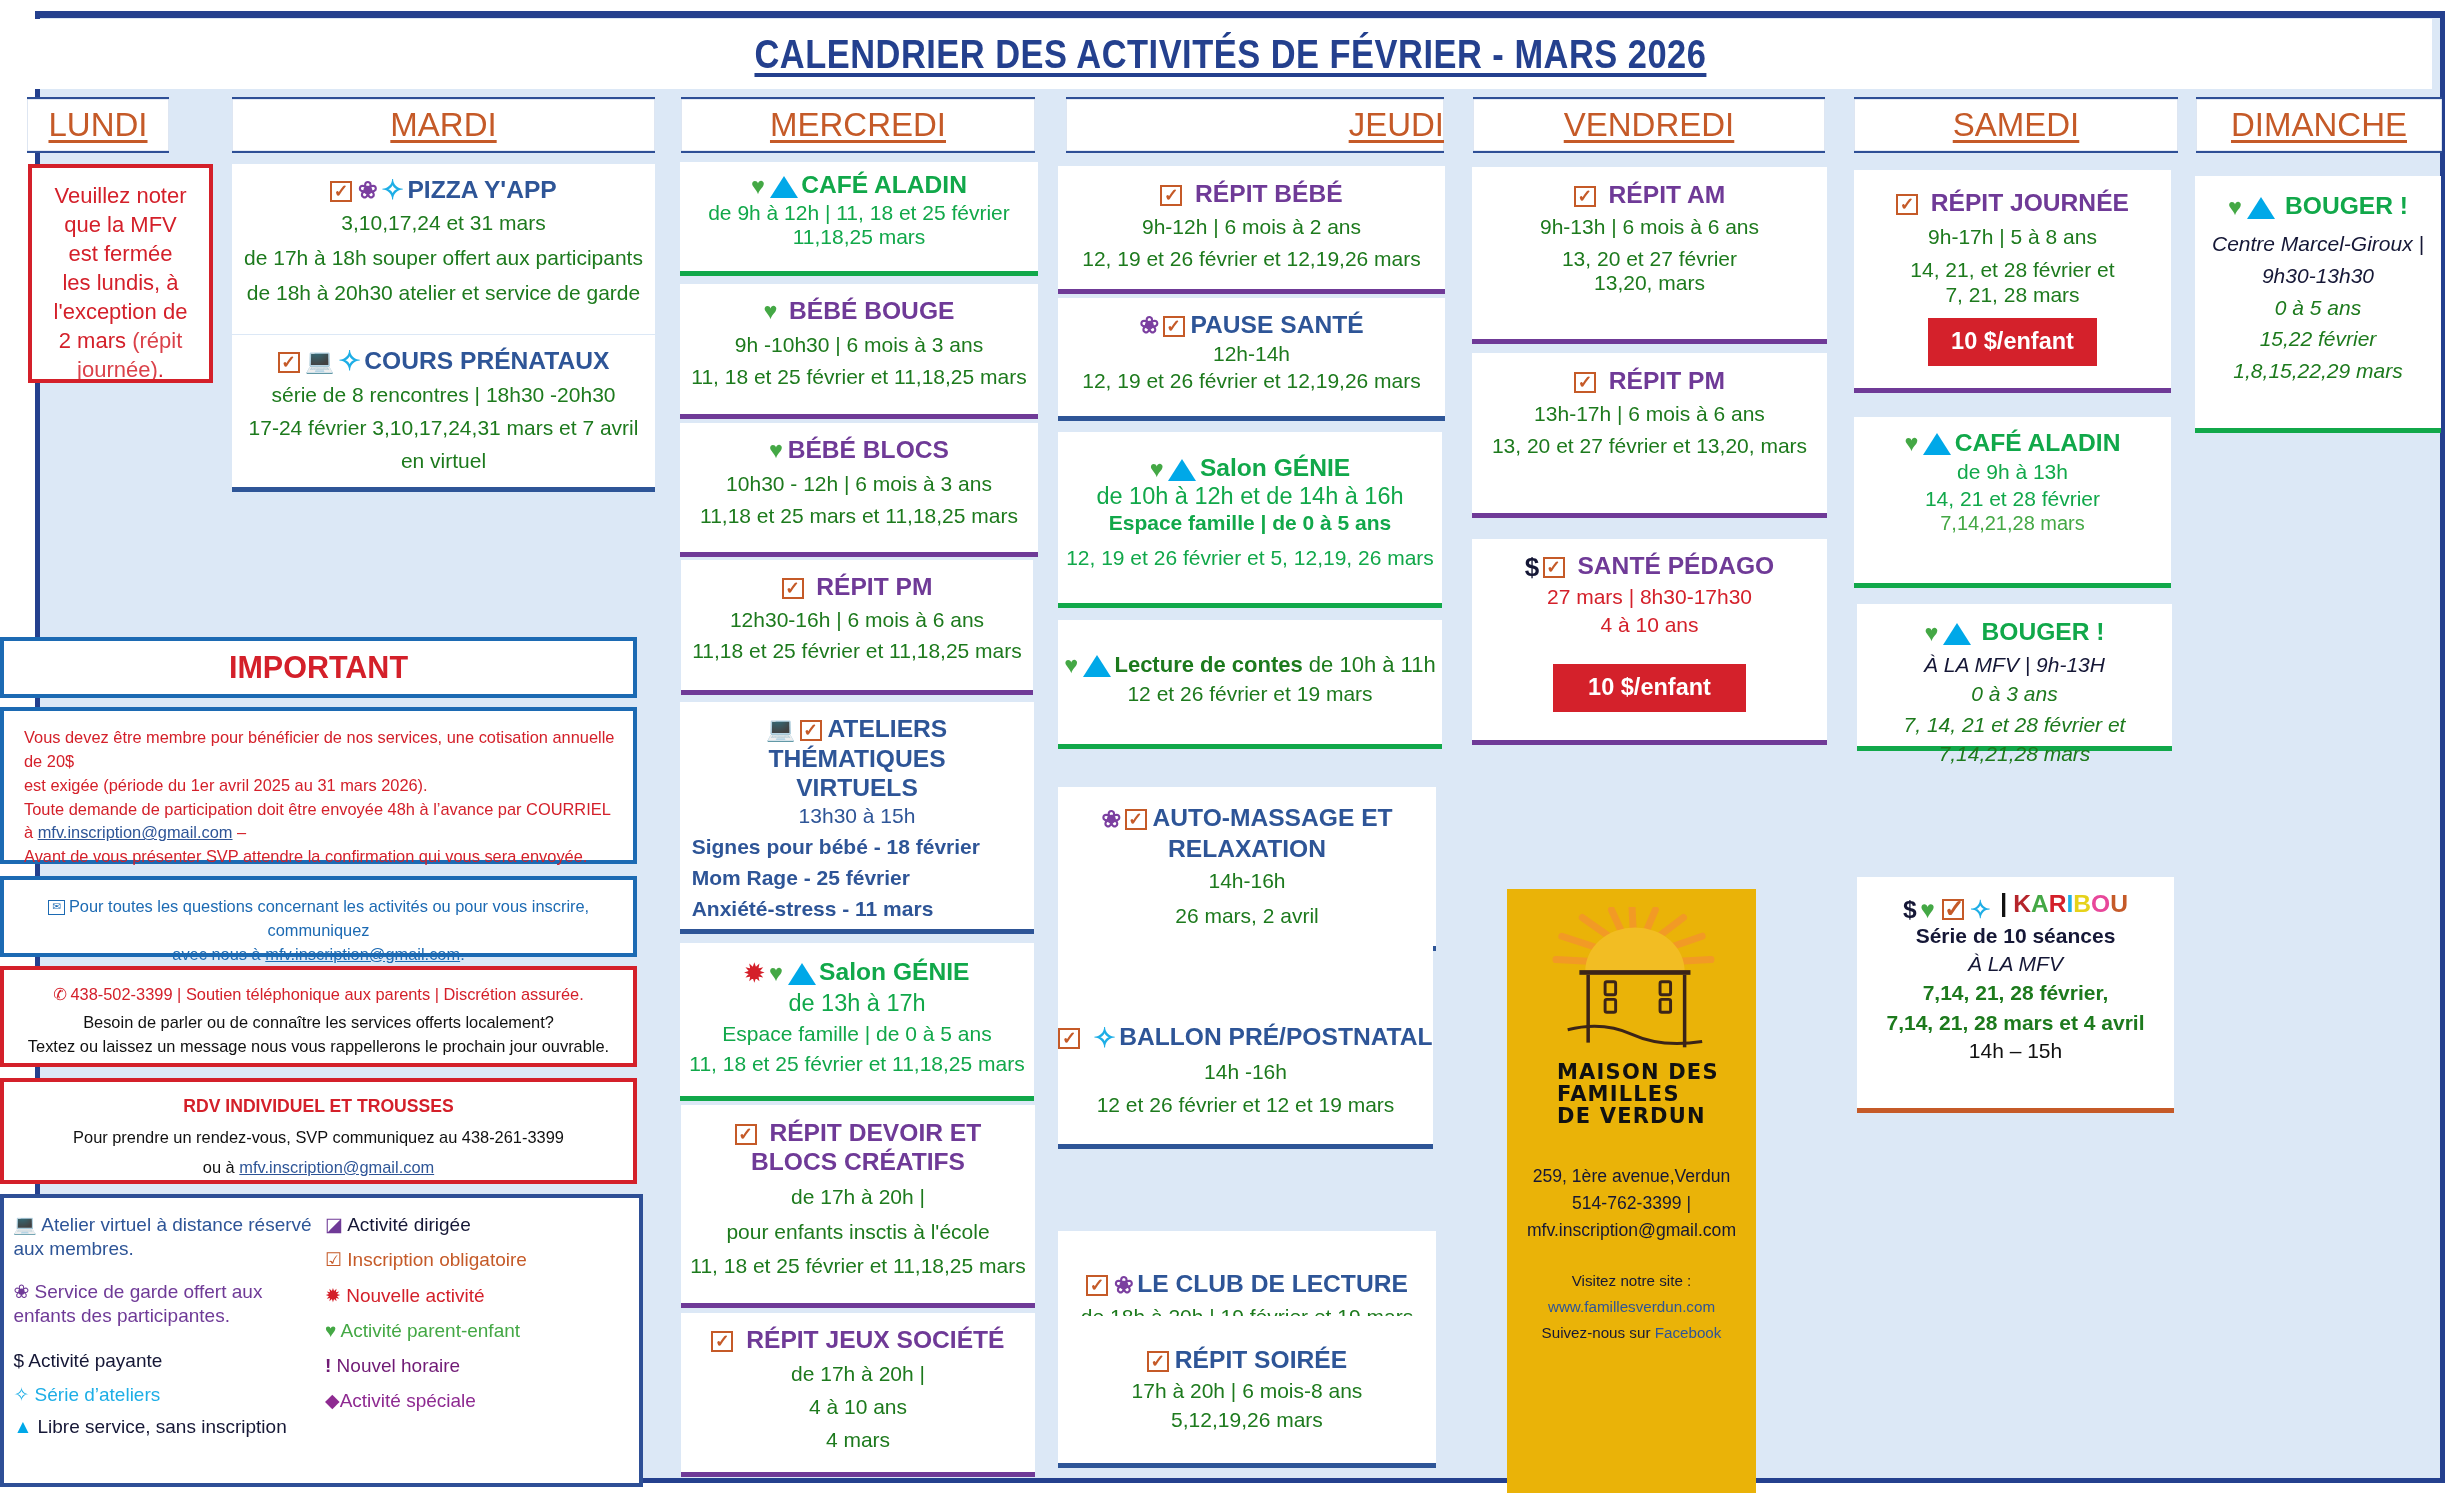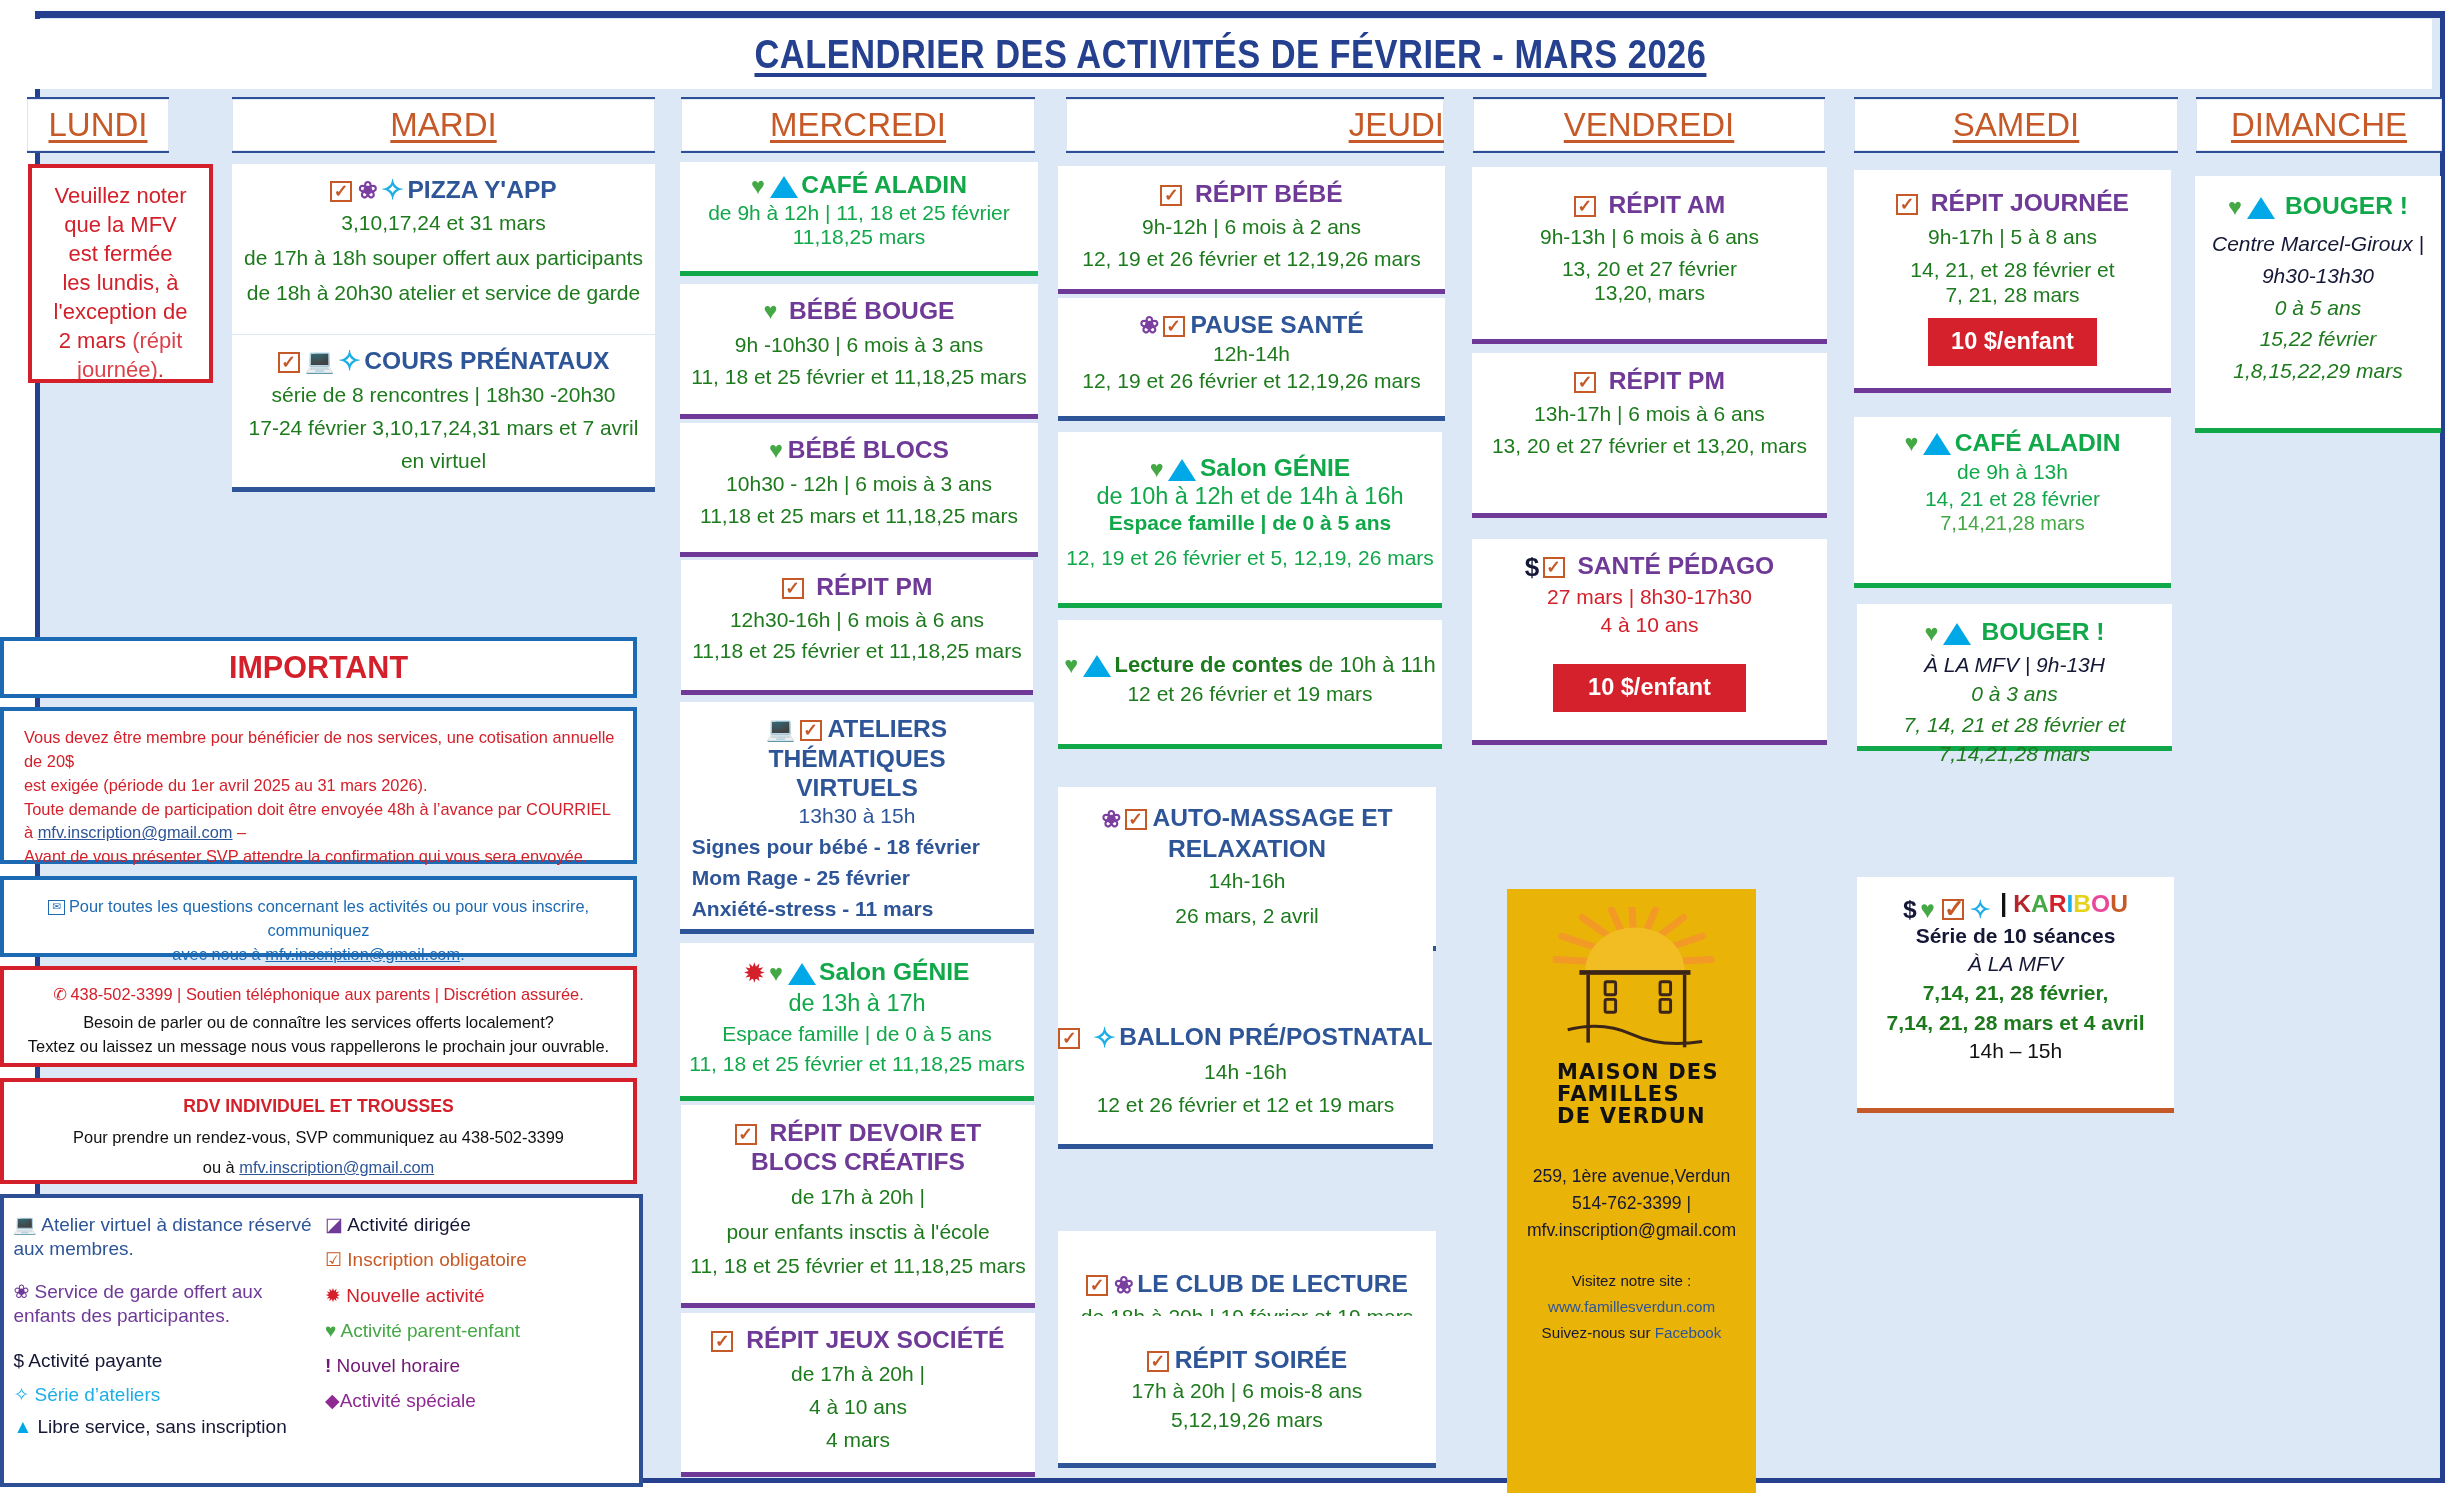--- a/index.html
+++ b/index.html
@@ -181,21 +181,21 @@
 <div class="card bb-blue" style="left:1058px;top:1231px;width:378px;height:104px;padding-top:38px;">
   <div class="line t navy"><span class="chk">✓</span><span class="flower">❀</span><span>LE CLUB DE LECTURE</span></div>
   <div class="line green s" style="margin-top:5.9px">de 18h à 20h  | 19 février et 19 mars</div>
 </div>
 <div class="card bb-blue" style="left:1058px;top:1316px;width:378px;height:152px;padding-top:29px;">
   <div class="line t navy"><span class="chk">✓</span><span>RÉPIT SOIRÉE</span></div>
   <div class="line green s" style="margin-top:4.7px">17h à 20h  | 6 mois-8 ans</div>
   <div class="line green s" style="margin-top:4.7px">5,12,19,26 mars</div>
 </div>
 
-<div class="card bb-purple" style="left:1472px;top:167px;width:355px;height:177px;padding-top:23px;">
+<div class="card bb-purple" style="left:1472px;top:167px;width:355px;height:177px;padding-top:13px;">
   <div class="line t purple"><span class="chk">✓</span> <span>RÉPIT AM</span></div>
   <div class="line green s" style="margin-top:5.9px">9h-13h | 6 mois à 6 ans</div>
   <div class="line green s" style="margin-top:7px">13, 20 et 27 février</div>
   <div class="line green s">13,20, mars</div>
 </div>
 <div class="card bb-purple" style="left:1472px;top:353px;width:355px;height:165px;padding-top:13px;">
   <div class="line t purple"><span class="chk">✓</span> <span>RÉPIT PM</span></div>
   <div class="line green s" style="margin-top:7px">13h-17h | 6 mois à 6 ans</div>
   <div class="line green s" style="margin-top:7px">13, 20 et 27 février et 13,20, mars</div>
 </div>
@@ -299,21 +299,21 @@
   <div class="small"><span style="display:inline-block;width:17.6px;height:15.2px;border:1.8px solid #1c6ab3;box-sizing:border-box;vertical-align:middle;margin-right:3.5px;font-size:10.6px;line-height:10.6px;">✉</span><span>Pour toutes les questions concernant les activités ou pour vous inscrire, communiquez</span></div>
   <div class="small"><span>avec nous à </span><span class="link" style="color:#1c6ab3">mfv.inscription@gmail.com</span><span>.</span></div>
 </div>
 <div class="infobox redbox" style="top:966px;width:637px;height:101px;padding-top:13px;">
   <div class="small red"><span style="margin-right:3.5px">✆</span><span>438-502-3399 | Soutien téléphonique aux parents | Discrétion assurée.</span></div>
   <div class="small" style="color:#111;margin-top:4.7px">Besoin de parler ou de connaître les services offerts localement?</div>
   <div class="small" style="color:#111">Textez ou laissez un message nous vous rappellerons le prochain jour ouvrable.</div>
 </div>
 <div class="infobox redbox" style="top:1078px;width:637px;height:106px;padding-top:11.7px;">
   <div class="small red" style="font-weight:bold;font-size:17.6px;">RDV INDIVIDUEL ET TROUSSES</div>
-  <div class="small" style="color:#111;margin-top:7px">Pour prendre un rendez-vous, SVP communiquez au 438-502-3399</div>
+  <div class="small" style="color:#111;margin-top:7px">Pour prendre un rendez-vous, SVP communiquez au 438-261-3399</div>
   <div class="small" style="color:#111;margin-top:5.9px"><span>ou à </span><span class="link">mfv.inscription@gmail.com</span></div>
 </div>
 
 <div class="legend">
   <div class="leg-item" style="left:9.4px;top:15.2px;width:305px;color:#2e5597;"><span>💻 </span><span>Atelier virtuel à distance réservé aux membres.</span></div>
   <div class="leg-item" style="left:9.4px;top:82px;width:305px;color:#6f3a97;"><span>❀ </span><span>Service de garde offert aux enfants des participantes.</span></div>
   <div class="leg-item" style="left:9.4px;top:151px;color:#151736;"><span>$ </span><span>Activité payante</span></div>
   <div class="leg-item" style="left:9.4px;top:185px;color:#1eaee6;"><span>✧ </span><span>Série d’ateliers</span></div>
   <div class="leg-item" style="left:9.4px;top:217px;color:#151736;"><span style="color:#00a8e8">▲ </span><span>Libre service, sans inscription</span></div>
   <div class="leg-item" style="left:321px;top:15.2px;color:#151736;"><span style="color:#6f3a97">◪ </span><span>Activité dirigée</span></div>

